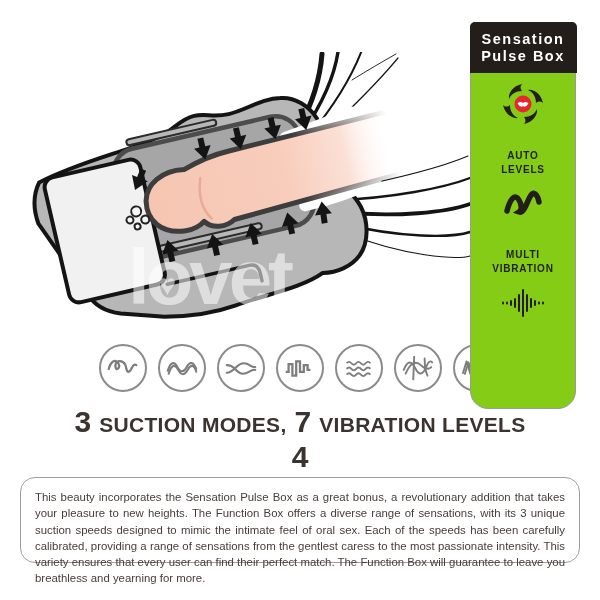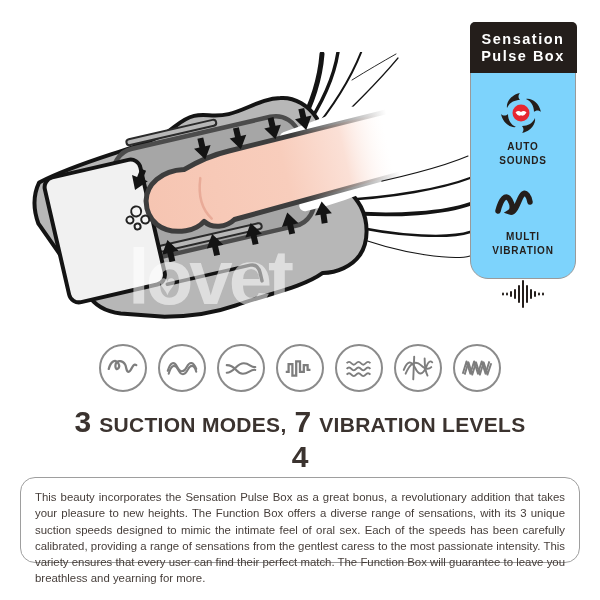--- a/index.html
+++ b/index.html
@@ -11,30 +11,30 @@
 
   .watermark{position:absolute;left:128px;top:238px;z-index:5;display:flex;
              align-items:flex-start;color:rgba(255,255,255,0.55);
              font-weight:bold;font-size:78px;letter-spacing:-4px;line-height:1;
              pointer-events:none;}
   .watermark .o-wrap{position:relative;display:inline-block;}
   .watermark .o-heart{position:absolute;left:50%;top:60%;
              transform:translate(-50%,-50%);font-size:30px;letter-spacing:0;}
 
   
-  .pulse-panel{position:absolute;left:470px;top:22px;width:106px;height:257px;
-               box-sizing:border-box;z-index:10;background:#7dd3fc;
+  .pulse-panel{position:absolute;left:470px;top:22px;width:106px;height:387px;
+               box-sizing:border-box;z-index:10;background:#84cc16;
                border:1.5px solid #9a9a9a;border-radius:5px 5px 18px 18px;}
   .pulse-header{margin:-1.5px -1.5px 0 -1.5px;background:#241e1b;color:#ffffff;
                 border-radius:5px 5px 0 0;text-align:center;
                 font-weight:bold;font-size:14.5px;letter-spacing:1.5px;
                 padding:9px 0 8px 0;line-height:1.2;}
   .pulse-body{display:flex;flex-direction:column;justify-content:space-evenly;
               align-items:center;height:252px;padding-top:4px;}
-  .feature{display:flex;flex-direction:column;align-items:flex-start;gap:5px;}
+  .feature{display:flex;flex-direction:column;align-items:center;gap:23px;}
   .feature .flabel{font-size:10px;font-weight:600;letter-spacing:0.8px;
                    color:#241e1b;text-align:center;line-height:1.4;}
 
   
   .modes{position:absolute;left:0;top:344px;width:600px;display:flex;
          justify-content:center;gap:11px;}
   .mode-circle{width:48px;height:48px;border-radius:50%;
                border:2.5px solid #8b8b8b;background:#fff;box-sizing:border-box;
                display:flex;align-items:center;justify-content:center;}
 
@@ -163,21 +163,21 @@
           <path d="M21 2 C12 4 7 11 8 17 C10 12 15 9 21 9 C19 7 19 4 21 2 Z"></path>
           <path d="M21 2 C12 4 7 11 8 17 C10 12 15 9 21 9 C19 7 19 4 21 2 Z" transform="rotate(90 22 22)"></path>
           <path d="M21 2 C12 4 7 11 8 17 C10 12 15 9 21 9 C19 7 19 4 21 2 Z" transform="rotate(180 22 22)"></path>
           <path d="M21 2 C12 4 7 11 8 17 C10 12 15 9 21 9 C19 7 19 4 21 2 Z" transform="rotate(270 22 22)"></path>
         </g>
         <circle cx="22" cy="22" r="8.5" fill="#e62730"></circle>
         <path d="M16.5 21.5 Q19.2 18.8 22 21 Q24.8 18.8 27.5 21.5 Q24.8 25.8 22 24.2 Q19.2 25.8 16.5 21.5 Z" fill="#ffffff"></path>
       </svg>
       <div class="flabel">
         <div>AUTO</div>
-        <div>SOUNDS</div>
+        <div>LEVELS</div>
       </div>
     </div>
 
     <div class="feature">
       <svg width="44" height="44" viewBox="0 0 44 44">
         <path d="M6 30 C9 18 14 12 18 19 C21 24 21 29 18 31 C24 33 27 16 31 13 C34 11 37 15 38 21" fill="none" stroke="#241e1b" stroke-width="5.5" stroke-linecap="round"></path>
       </svg>
       <div class="flabel">
         <div>MULTI</div>
         <div>VIBRATION</div>

